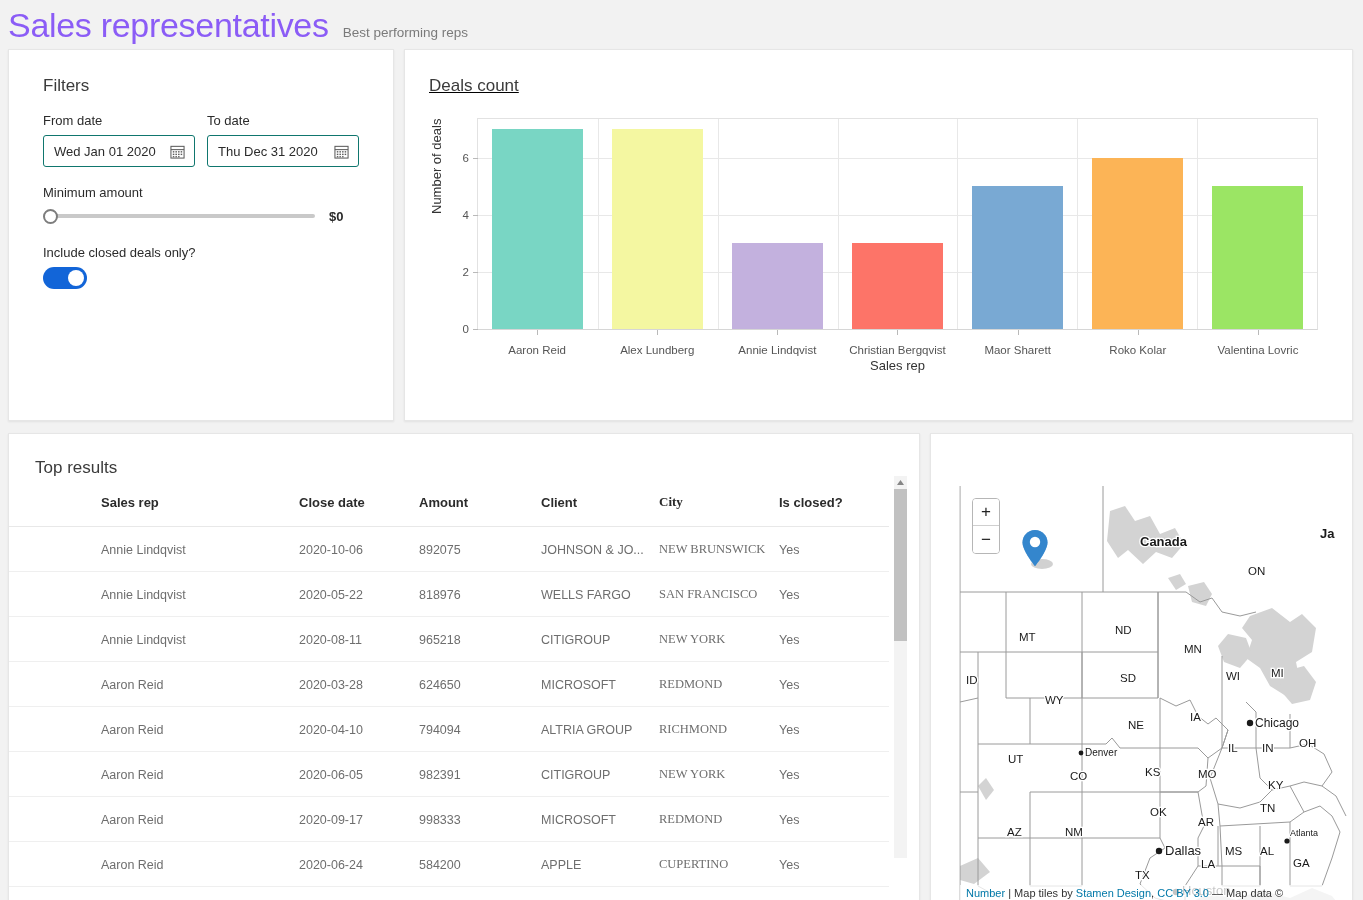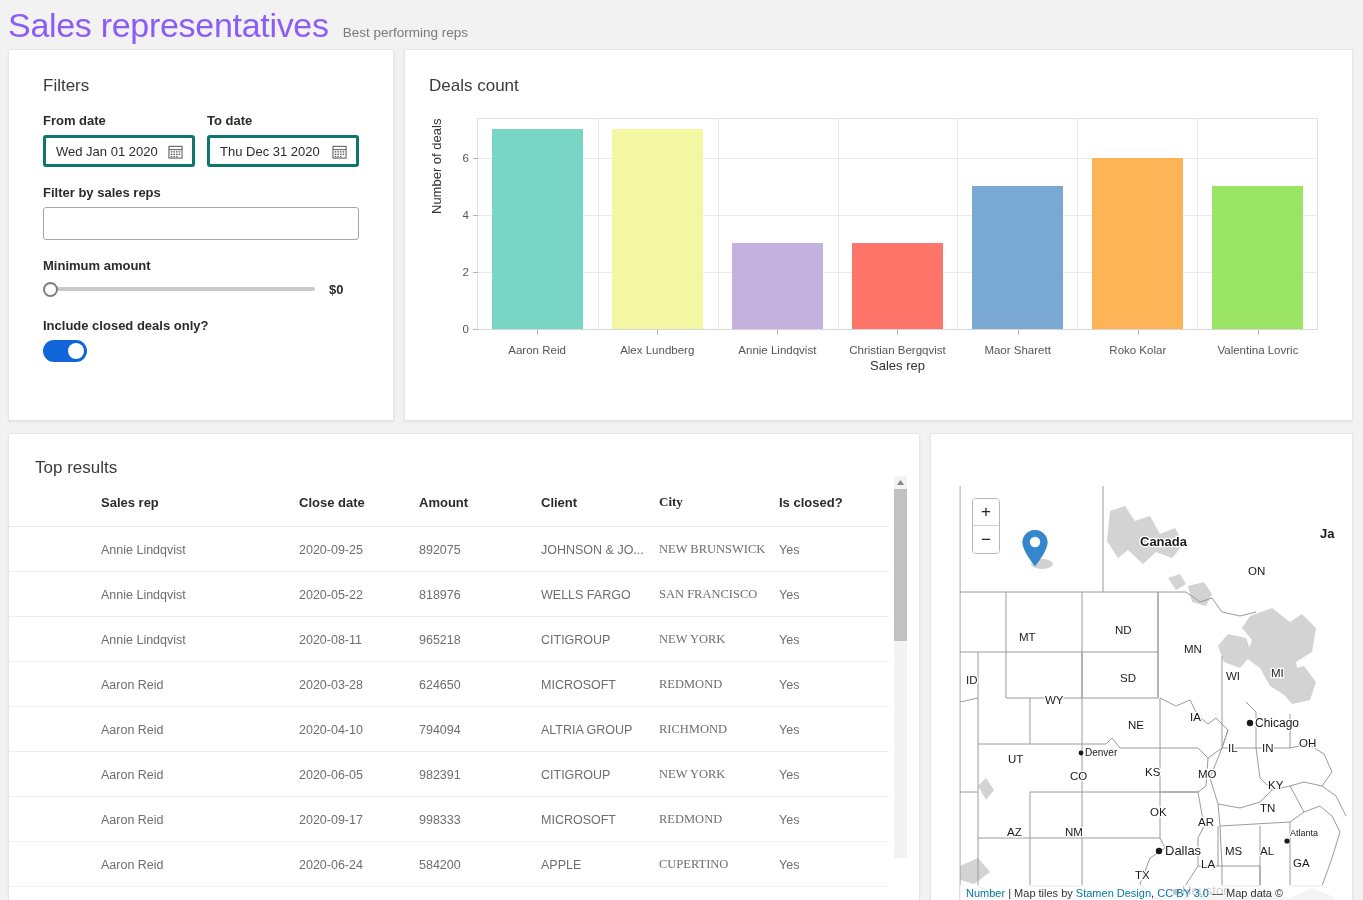--- a/index.html
+++ b/index.html
@@ -53,36 +53,37 @@
   .filters-card {
     width: 386px;
     height: 372px;
     padding: 26px 34px 0 34px;
   }
   .chart-card {
     width: 949px;
     height: 372px;
     padding: 26px 24px 0 24px;
     position: relative;
+    text-decoration: underline;
   }
 
   
   .filters-title { margin-bottom: 17px; }
   .field-label {
     font-size: 13px;
-    font-weight: bold;
+    font-weight: normal;
     color: #2b2b2b;
     margin-bottom: 7px;
     display: block;
   }
   .date-row { display: flex; gap: 12px; }
   .date-group { width: 158px; }
   .date-input {
     height: 32px;
-    border: 3px solid #0f766e;
+    border: 1px solid #0f766e;
     border-radius: 3px;
     background: #fff;
     display: flex;
     align-items: center;
     justify-content: space-between;
     padding: 0 9px 0 10px;
   }
   .date-text {
     font-size: 13px;
     color: #2b2b2b;
@@ -437,24 +438,20 @@
                 <rect x="3" y="12.9" width="1.6" height="1.3"></rect>
                   <rect x="5.8" y="12.9" width="1.6" height="1.3"></rect>
                 <rect x="8.6" y="12.9" width="1.6" height="1.3"></rect>
               </g>
             </svg>
           </span>
         </div>
       </div>
     </div>
 
-    <div class="reps-block">
-      <span class="field-label">Filter by sales reps</span>
-      <input class="reps-input" type="text" placeholder="" style="">
-    </div>
 
     <div class="amount-block">
       <span class="field-label">Minimum amount</span>
       <div class="slider-row">
         <div class="slider-wrap">
           <div class="slider-track"></div>
           <div class="slider-thumb"></div>
         </div>
         <span class="slider-value">$0</span>
       </div>
@@ -542,21 +539,21 @@
               <th>Close date</th>
               <th>Amount</th>
               <th>Client</th>
               <th>City</th>
               <th>Is closed?</th>
             </tr>
           </thead>
         <tbody id="results-body">
             <tr>
               <td>Annie Lindqvist</td>
-              <td>2020-09-25</td>
+              <td>2020-10-06</td>
               <td>892075</td>
               <td>JOHNSON &amp; JO...</td>
               <td>NEW BRUNSWICK</td>
               <td>Yes</td>
             </tr>
             <tr>
               <td>Annie Lindqvist</td>
               <td>2020-05-22</td>
               <td>818976</td>
               <td>WELLS FARGO</td>

